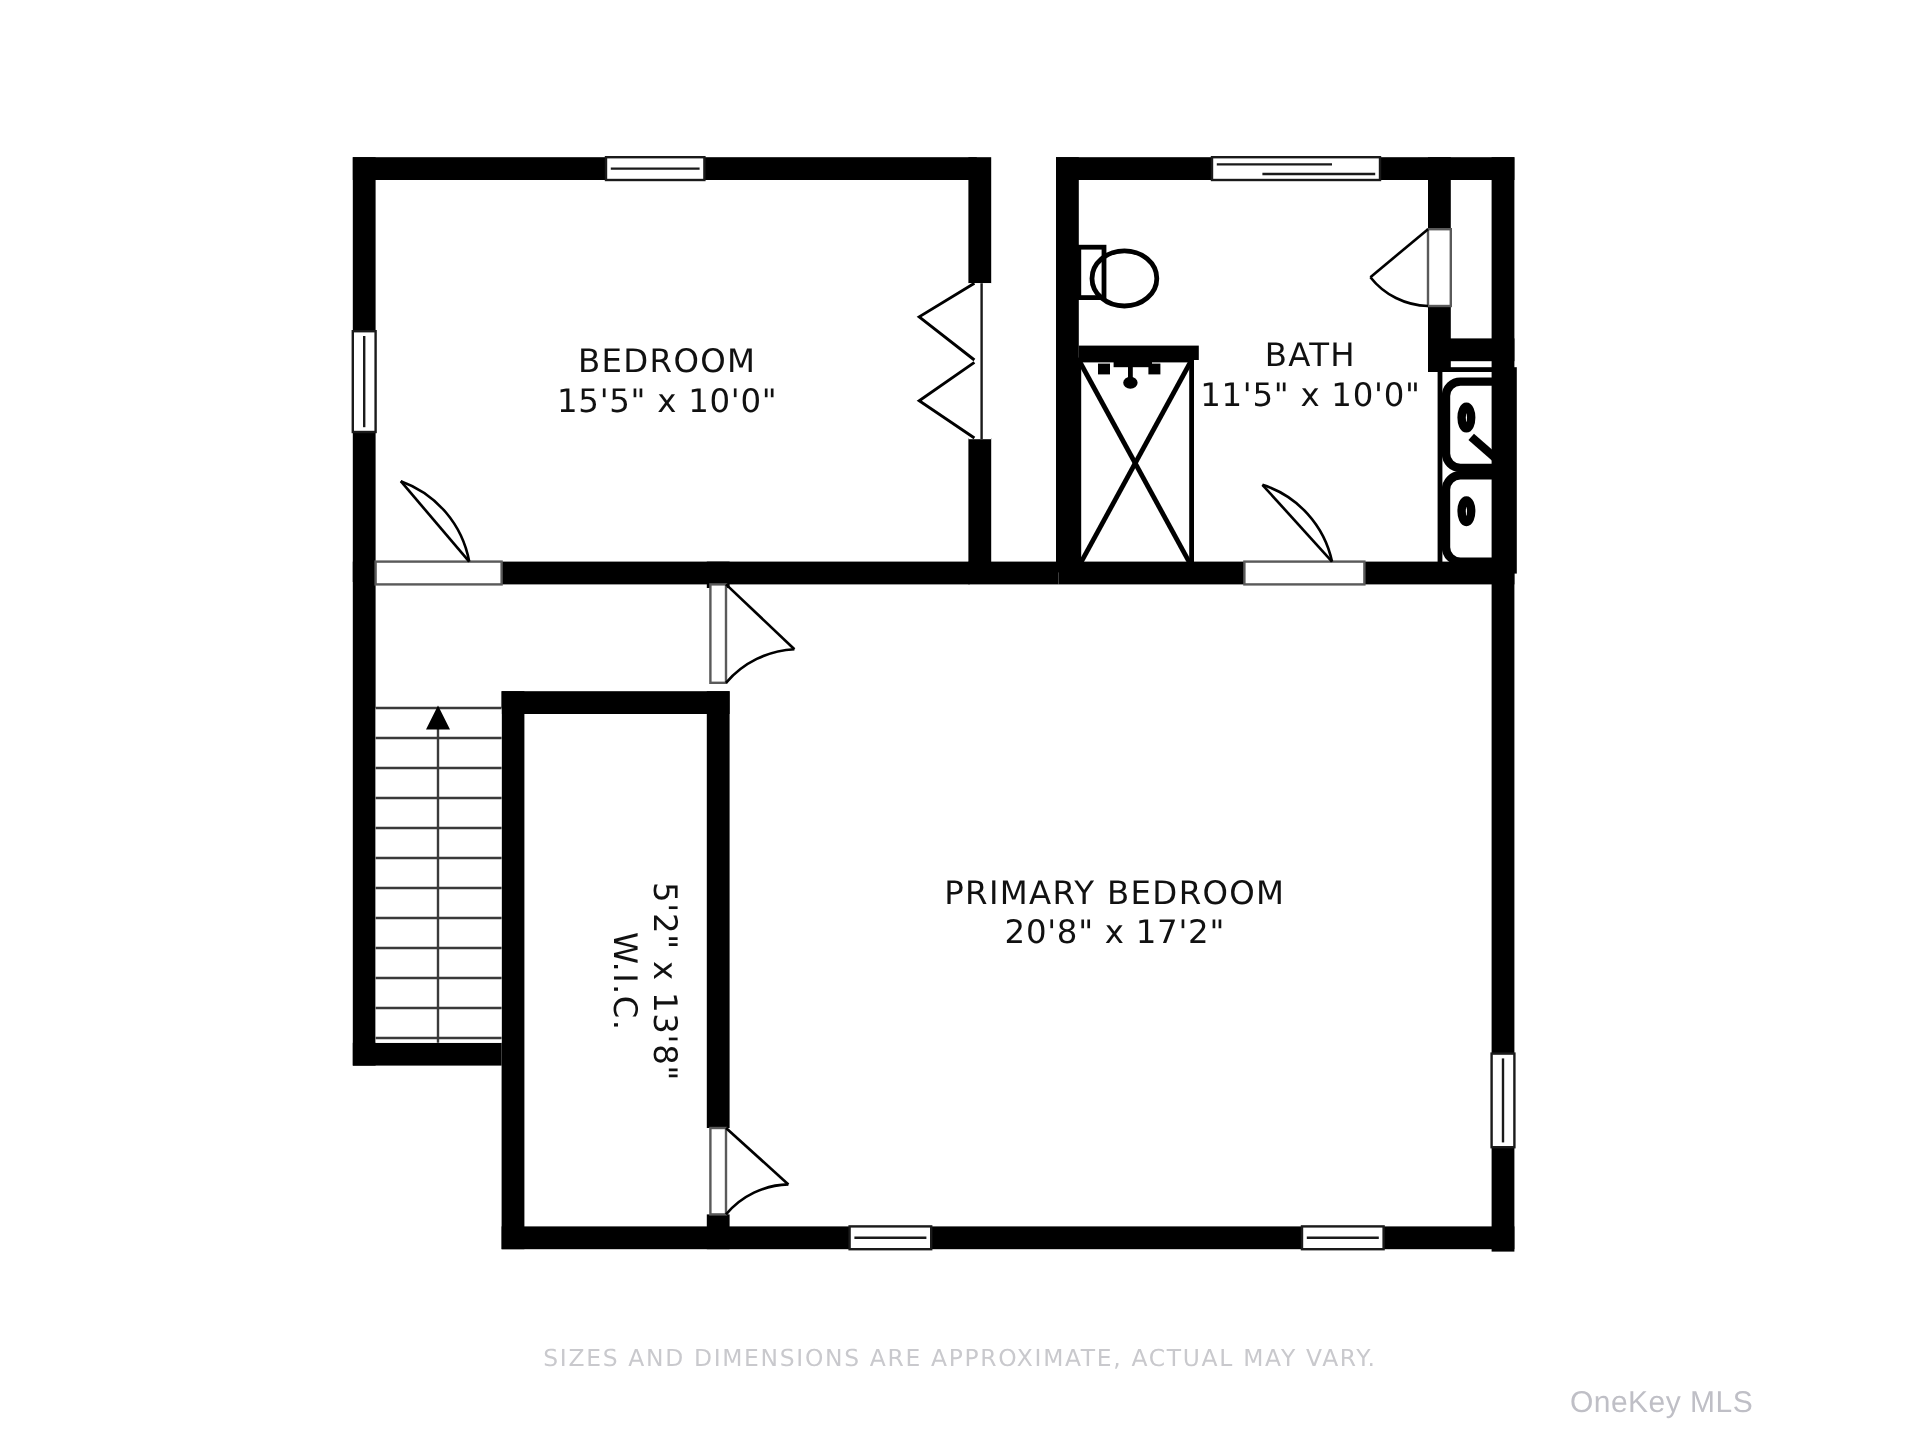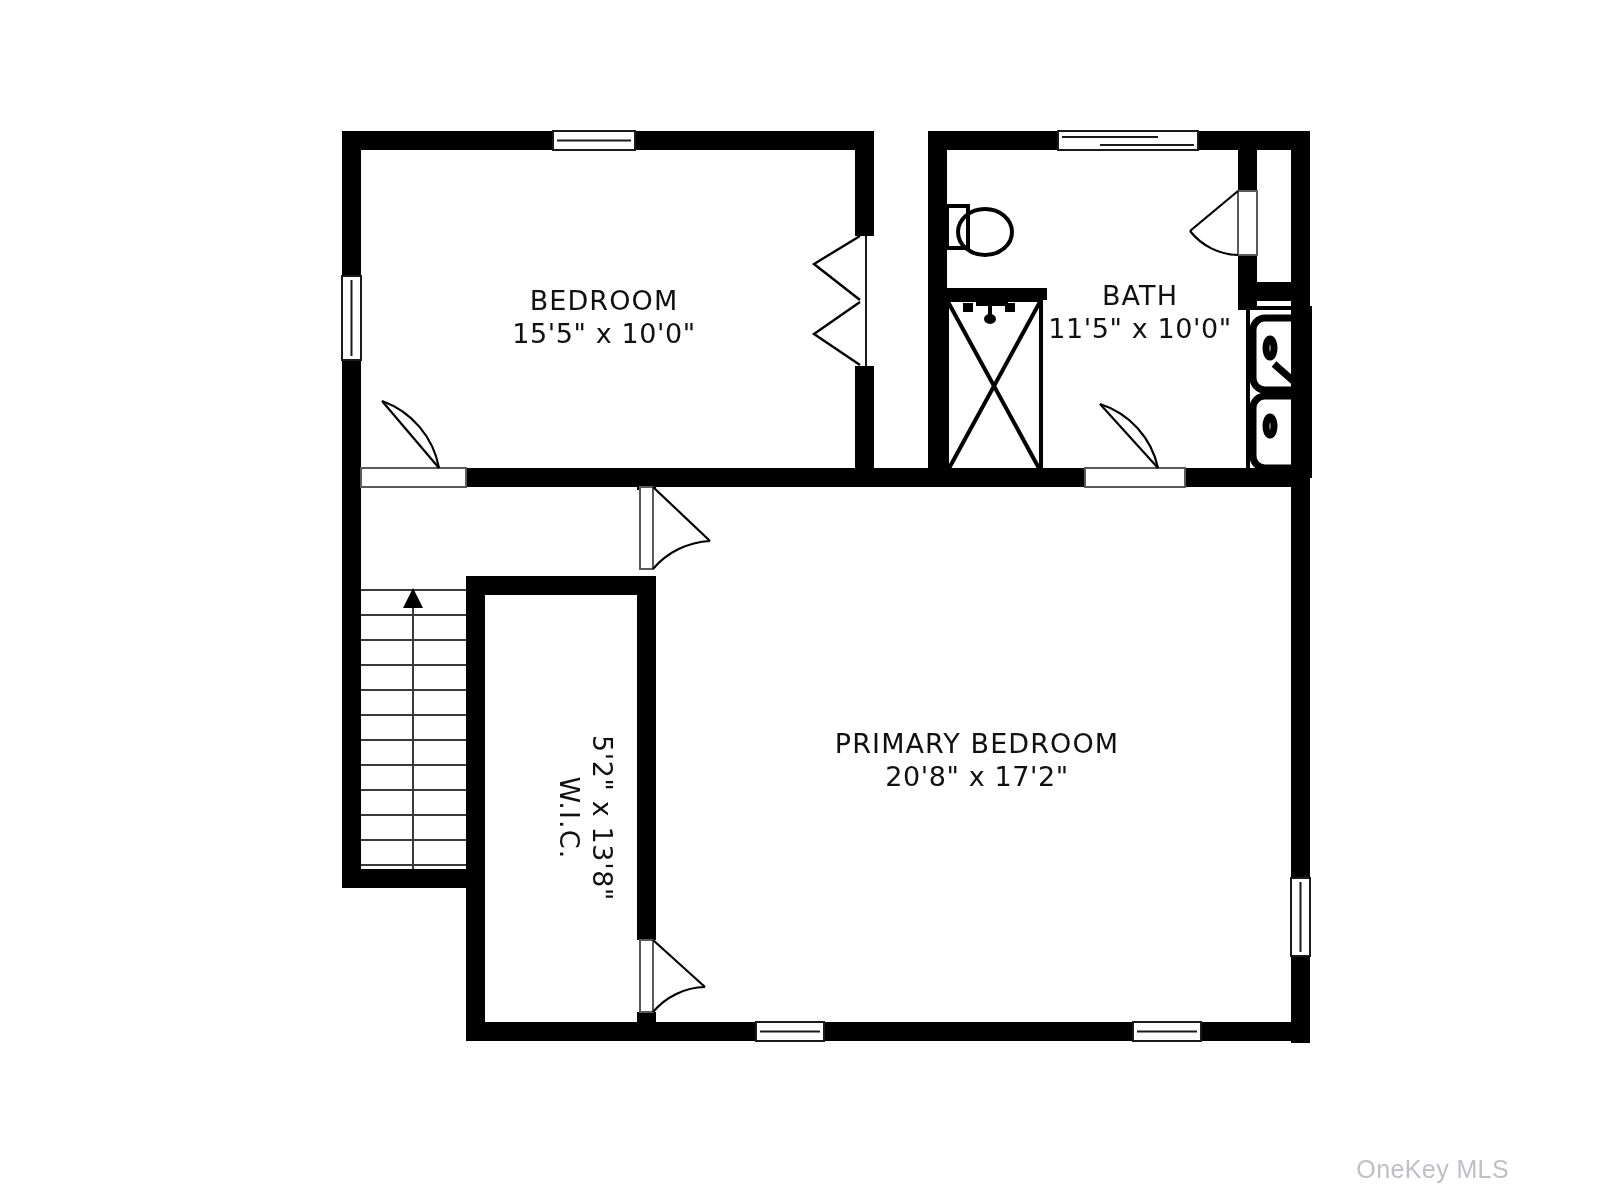--- a/index.html
+++ b/index.html
@@ -12,21 +12,20 @@
     height: 1200px;
     font-family: "DejaVu Sans", "Liberation Sans", sans-serif;
     overflow: hidden;
     position: relative;
   }
   #plan-root {
     position: absolute;
     left: 0; top: 0;
     width: 1487px;
     height: 1200px;
-    padding-left: 48px;
   }
   svg#floorplan {
     display: block;
     width: 1600px;
     height: 1200px;
   }
   .wall      { fill: #000000; }
   .fixture   { fill: none; stroke: #000000; stroke-width: 4; }
   .fixture-thick { fill: none; stroke: #000000; stroke-width: 7; }
   .fixture-fill { fill: #000000; stroke: none; }
@@ -270,15 +269,16 @@
       </g>
 
       <g transform="rotate(90 522 818)">
         <text class="room-label" x="522" y="828">W.I.C.</text>
         <text class="room-label dim" x="522" y="795">5'2" x 13'8"</text>
       </g>
     </g>
 
   </svg>
 
+  <div class="disclaimer">SIZES AND DIMENSIONS ARE APPROXIMATE, ACTUAL MAY VARY.</div>
 
   <div class="watermark">OneKey MLS</div>
 </div>
 
 </body></html>

